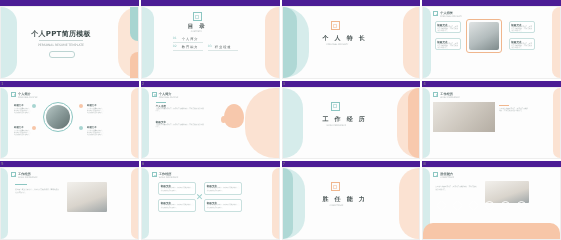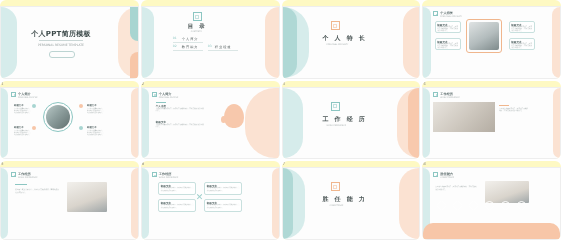--- a/index.html
+++ b/index.html
@@ -14,24 +14,23 @@
     width:561px;height:240px;
     display:grid;
     grid-template-columns:repeat(4,1fr);
     grid-template-rows:repeat(3,1fr);
     gap:2px;
     background:#ffffff;
     box-sizing:border-box;
   }
   .slide{
     position:relative;
-    background:#fef9c3;
+    background:#4c1d95;
     overflow:hidden;
     box-sizing:border-box;
-    border-radius:6px;
   }
   .slide-num{
     position:absolute;
     left:1px;top:0px;
     font-size:4px;
     color:#8a8a8a;
     z-index:40;
     line-height:6px;
   }
   .canvas{

